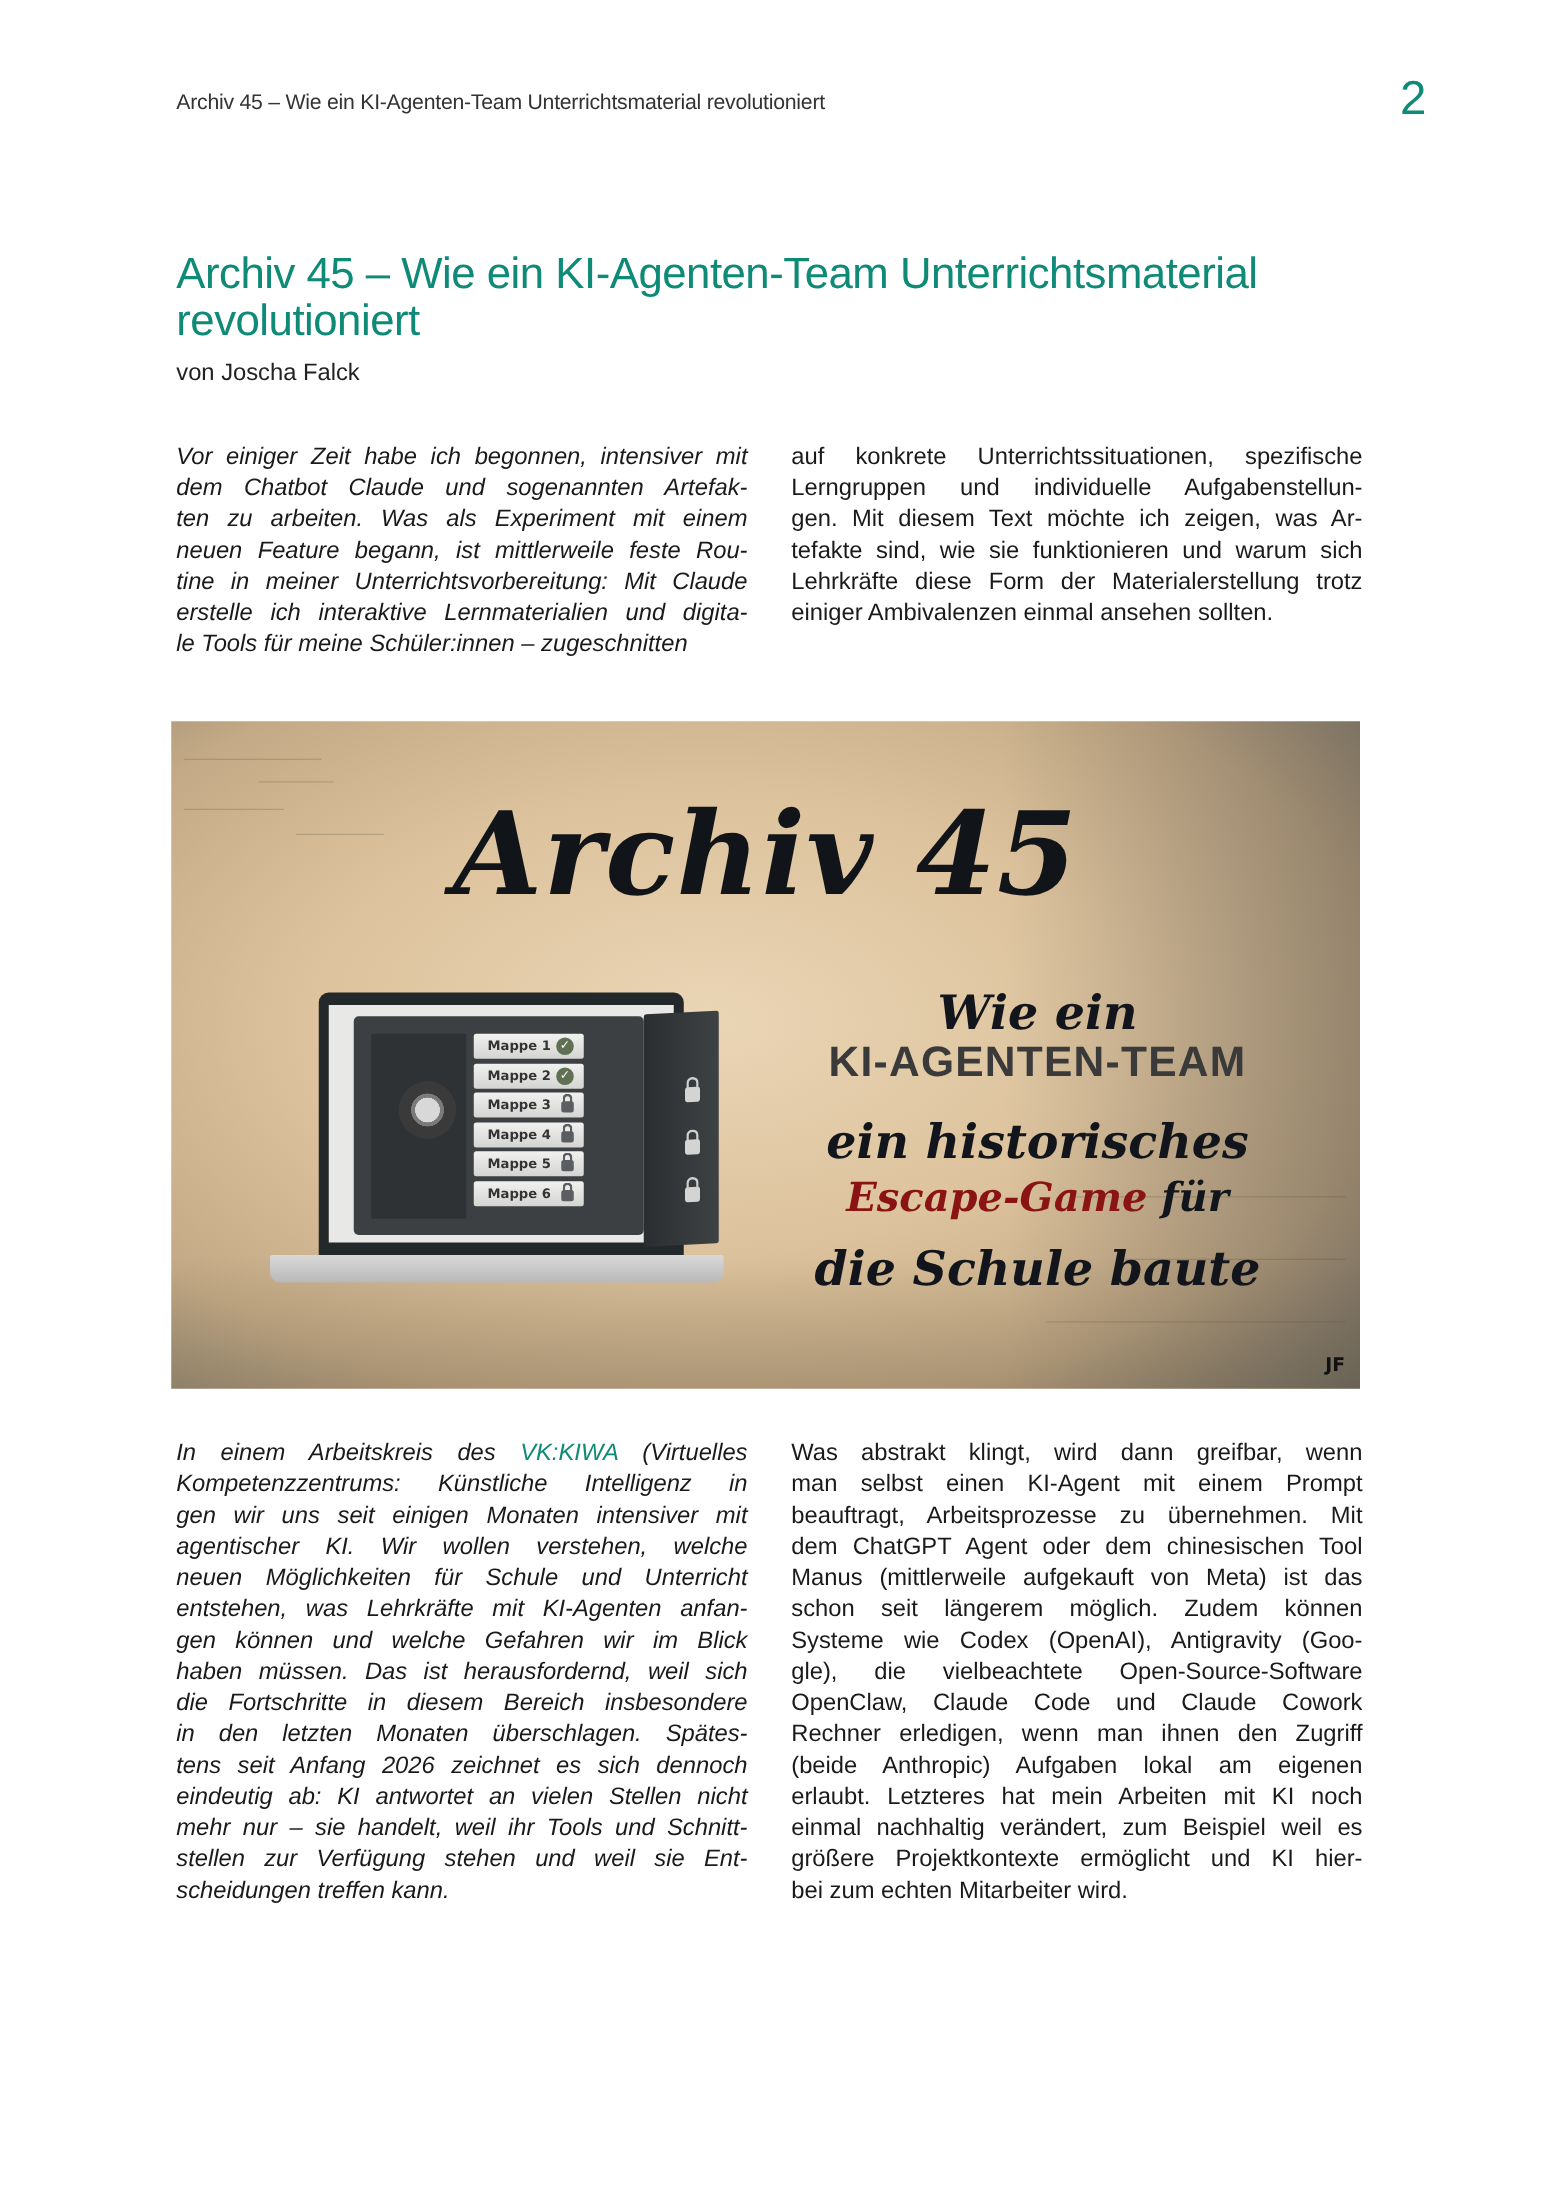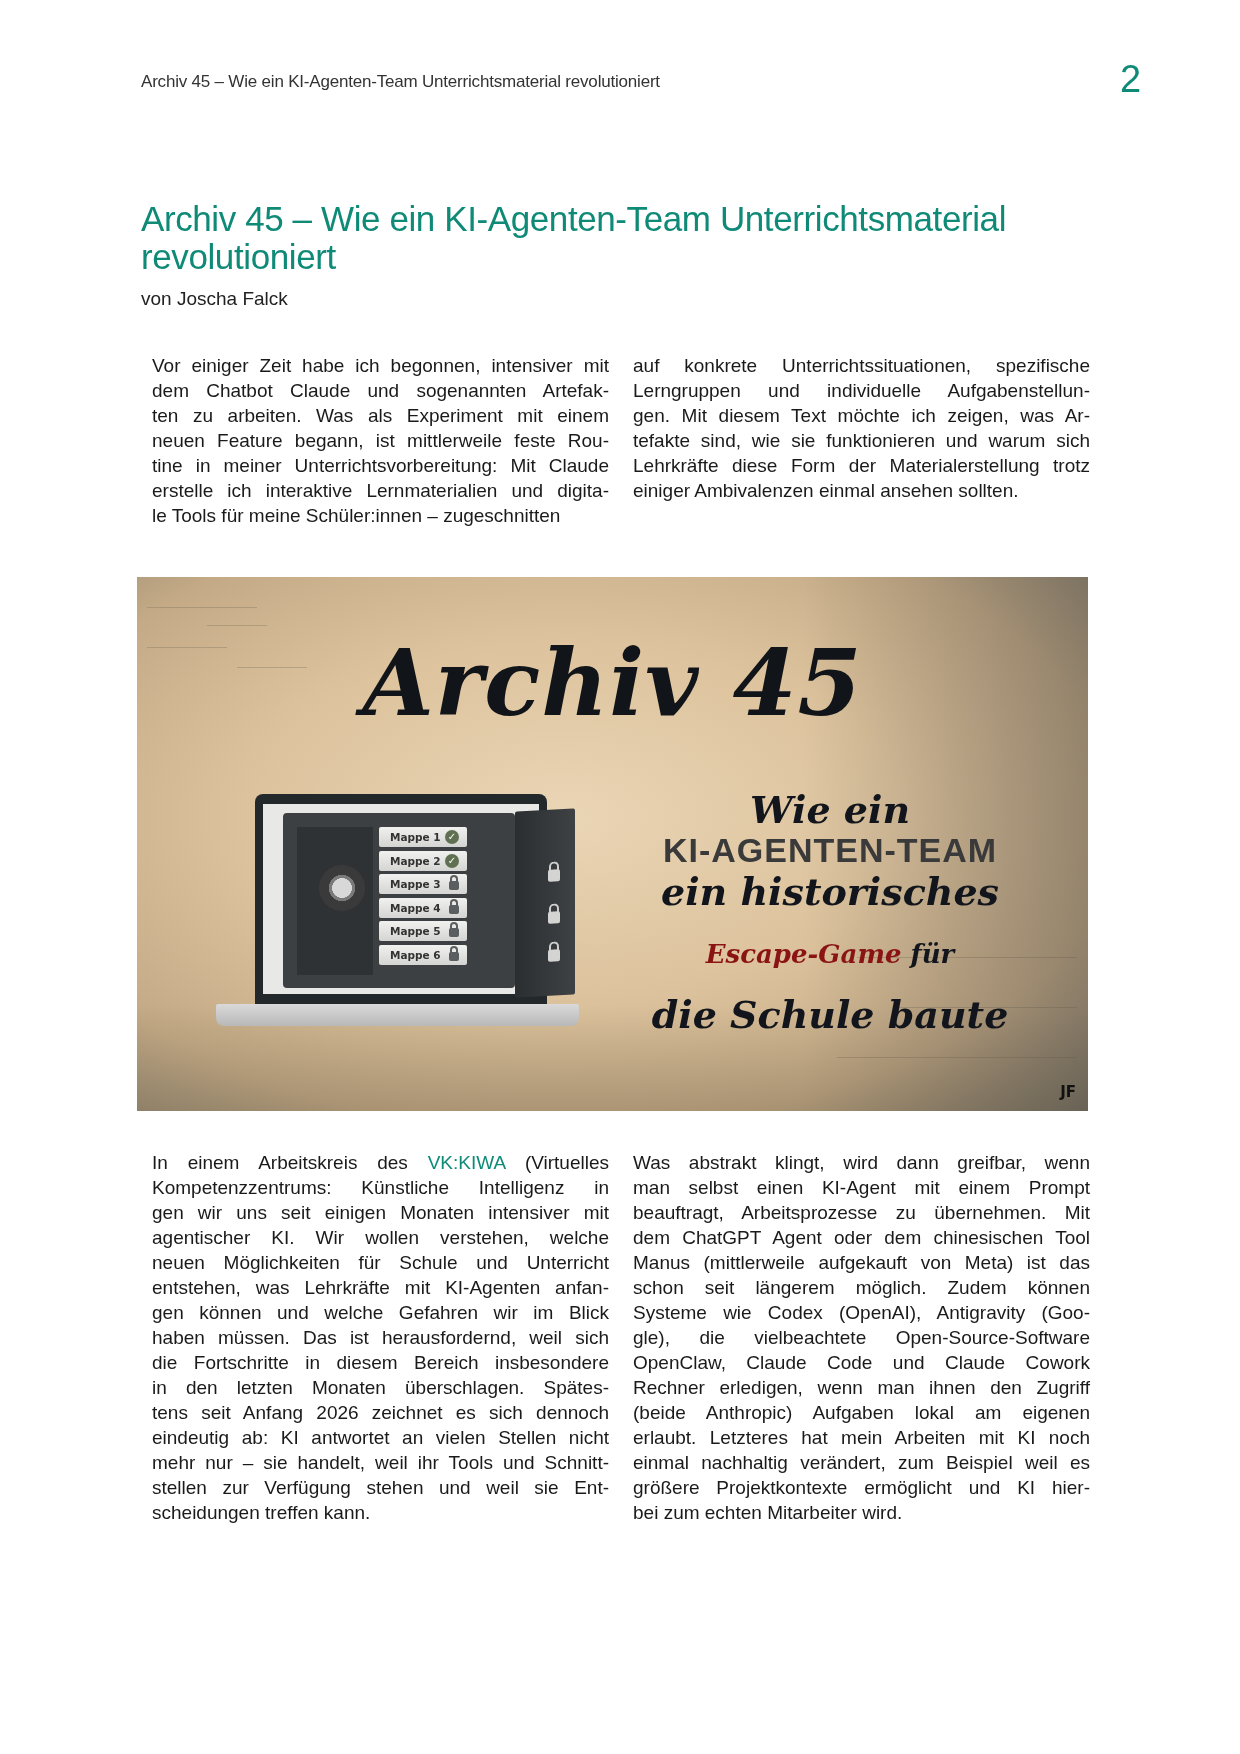--- a/index.html
+++ b/index.html
@@ -5,39 +5,39 @@
   html, body { margin: 0; padding: 0; background: #ffffff; }
   body { width: 1240px; height: 1754px; position: relative; overflow: hidden;
          font-family: "Liberation Sans", sans-serif; color: #1a1a1a; }
   .running-header { position: absolute; left: 141px; top: 72px; font-size: 17px; color: #333; letter-spacing: -0.2px; }
   .page-number { position: absolute; left: 1120px; top: 58px; font-size: 38px; color: #0e8a77; font-weight: 300; }
   .title { position: absolute; left: 141px; top: 200px; width: 960px; font-size: 35px; line-height: 38px; color: #0e8a77; letter-spacing: -0.4px; margin: 0; font-weight: normal; }
   .byline { position: absolute; left: 141px; top: 288px; font-size: 19px; color: #222; }
   .col { position: absolute; width: 457px; font-size: 19px; line-height: 25px; text-align: justify; hyphens: manual; color: #1a1a1a; margin: 0; }
   .col .line { display: block; text-align: justify; text-align-last: justify; white-space: nowrap; }
   .col .line.last { text-align-last: left; }
-  .c1 { left: 152px; }
+  .c1 { left: 141px; font-style: italic; }
   .c2 { left: 633px; }
   .intro { top: 353px; }
   .body1 { top: 1150px; }
   .link { color: #0e8a77; }
 
   
   .hero { position: absolute; left: 137px; top: 577px; width: 951px; height: 534px; overflow: hidden;
           background: radial-gradient(ellipse at 45% 45%, #ead5b5 0%, #dcc29c 45%, #c3a985 75%, #8e8470 100%); }
   .hero .vignette { position: absolute; inset: 0;
           background: linear-gradient(90deg, rgba(0,0,0,0) 70%, rgba(60,60,60,0.35) 100%),
                       linear-gradient(180deg, rgba(0,0,0,0) 80%, rgba(90,80,60,0.25) 100%); }
   .hero .sketch { position: absolute; border-top: 1px solid rgba(120,110,90,0.35); height: 0; }
   .hero-title { position: absolute; left: 0; width: 951px; top: 52px; text-align: center; font-family: "DejaVu Serif", serif; font-weight: bold; font-style: italic; font-size: 92px; color: #111418; letter-spacing: 1px; }
   .hero-sub { position: absolute; left: 463px; width: 460px; text-align: center; font-family: "DejaVu Serif", serif; font-style: italic; font-weight: bold; color: #12161c; }
   .hs1 { top: 210px; font-size: 38px; }
   .hs2 { top: 254px; font-size: 34px; font-style: normal; font-family: Liberation Sans, sans-serif; letter-spacing: 1px; color: #3a3a3a; }
-  .hs3 { top: 292px; font-size: 38px; }
-  .hs4 { top: 362px; font-size: 26px; }
+  .hs3 { top: 313px; font-size: 38px; }
+  .hs4 { top: 362px; font-size: 32px; }
   .hs4 .accent { color: #8a1414; }
   .hs5 { top: 415px; font-size: 38px; }
   .signature { position: absolute; right: 12px; bottom: 10px; font-family: "DejaVu Sans", sans-serif; font-weight: bold; font-size: 15px; color: #111; }
 
   
   .laptop-screen { position: absolute; left: 118px; top: 217px; width: 292px; height: 210px; background: #23282b; border-radius: 8px 8px 0 0; }
   .laptop-inner { position: absolute; left: 8px; top: 10px; width: 276px; height: 190px; background: #e8e8e6; }
   .laptop-base { position: absolute; left: 79px; top: 427px; width: 363px; height: 22px; background: linear-gradient(#d9d9d9, #b8b8b8); border-radius: 2px 2px 8px 8px; }
   .laptop-keys { position: absolute; left: 98px; top: 427px; width: 325px; height: 8px; background: repeating-linear-gradient(90deg, #2b2f31 0 5px, #6a6e70 5px 6px); }
   .safe { position: absolute; left: 146px; top: 236px; width: 232px; height: 175px; background: #3c4042; border-radius: 4px; }

